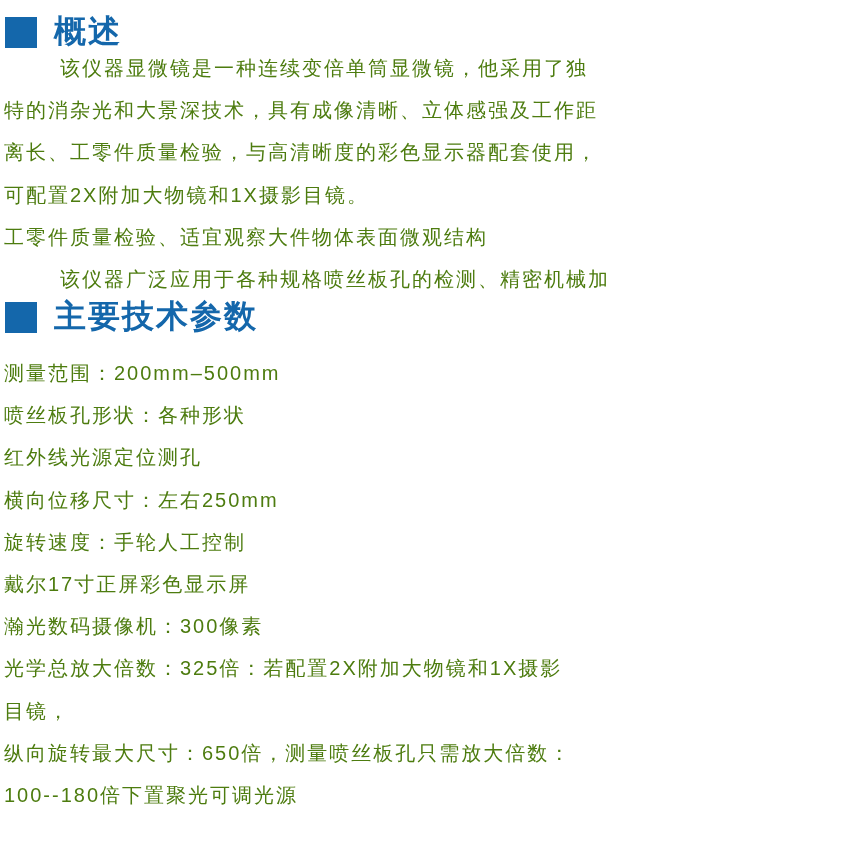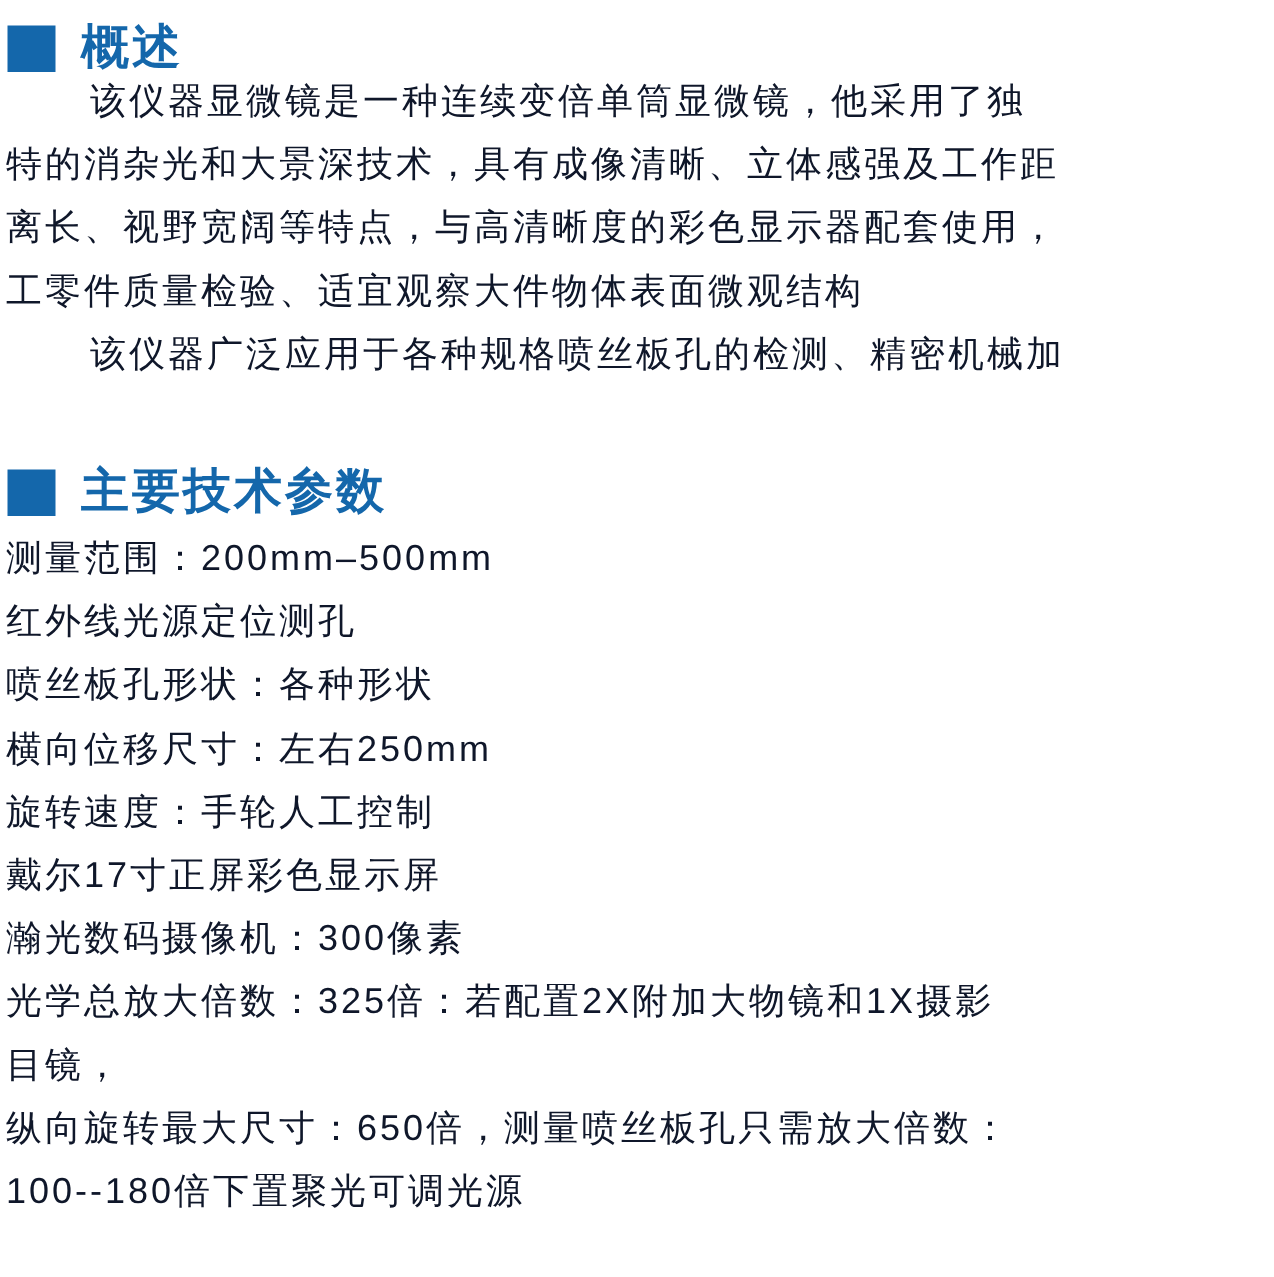--- a/index.html
+++ b/index.html
@@ -30,64 +30,65 @@
   }
   .heading-text {
     font-size: 32px;
     font-weight: bold;
     color: #1467ab;
     letter-spacing: 2px;
     white-space: nowrap;
     font-family: Liberation Mono, monospace;
   }
   #overview-heading { top: 10px; }
-  #specs-heading   { top: 306px; }
+  #specs-heading   { top: 295px; }
   .text-block {
     position: absolute;
     left: 4px;
     right: 0;
   }
   #overview-paragraphs { top: 47px; }
   #spec-list { top: 352px; }
   .text-line {
-    font-size: 24px;
+    font-size: 20px;
     line-height: 42.2px;
     letter-spacing: 2px;
     white-space: nowrap;
-    color: #0f172a;
+    color: #4d7c0f;
   }
   .text-line.indent {
     padding-left: 56px;
   }
 </style>
 </head>
 <body>
 
 <div class="section-heading" id="overview-heading">
   <span class="bullet-square"></span>
   <span class="heading-text">概述</span>
 </div>
 
 <div class="text-block" id="overview-paragraphs">
   <div class="text-line indent">该仪器显微镜是一种连续变倍单筒显微镜，他采用了独</div>
   <div class="text-line">特的消杂光和大景深技术，具有成像清晰、立体感强及工作距</div>
-  <div class="text-line">离长、视野宽阔等特点，与高清晰度的彩色显示器配套使用，</div>
+  <div class="text-line">离长、工零件质量检验，与高清晰度的彩色显示器配套使用，</div>
+  <div class="text-line">可配置2X附加大物镜和1X摄影目镜。</div>
   <div class="text-line">工零件质量检验、适宜观察大件物体表面微观结构</div>
   <div class="text-line indent">该仪器广泛应用于各种规格喷丝板孔的检测、精密机械加</div>
 </div>
 
 <div class="section-heading" id="specs-heading">
   <span class="bullet-square"></span>
   <span class="heading-text">主要技术参数</span>
 </div>
 
 <div class="text-block" id="spec-list">
   <div class="text-line">测量范围：200mm–500mm</div>
+  <div class="text-line">喷丝板孔形状：各种形状</div>
   <div class="text-line">红外线光源定位测孔</div>
-  <div class="text-line">喷丝板孔形状：各种形状</div>
   <div class="text-line">横向位移尺寸：左右250mm</div>
   <div class="text-line">旋转速度：手轮人工控制</div>
   <div class="text-line">戴尔17寸正屏彩色显示屏</div>
   <div class="text-line">瀚光数码摄像机：300像素</div>
   <div class="text-line">光学总放大倍数：325倍：若配置2X附加大物镜和1X摄影</div>
   <div class="text-line">目镜，</div>
   <div class="text-line">纵向旋转最大尺寸：650倍，测量喷丝板孔只需放大倍数：</div>
   <div class="text-line">100--180倍下置聚光可调光源</div>
 </div>
 

